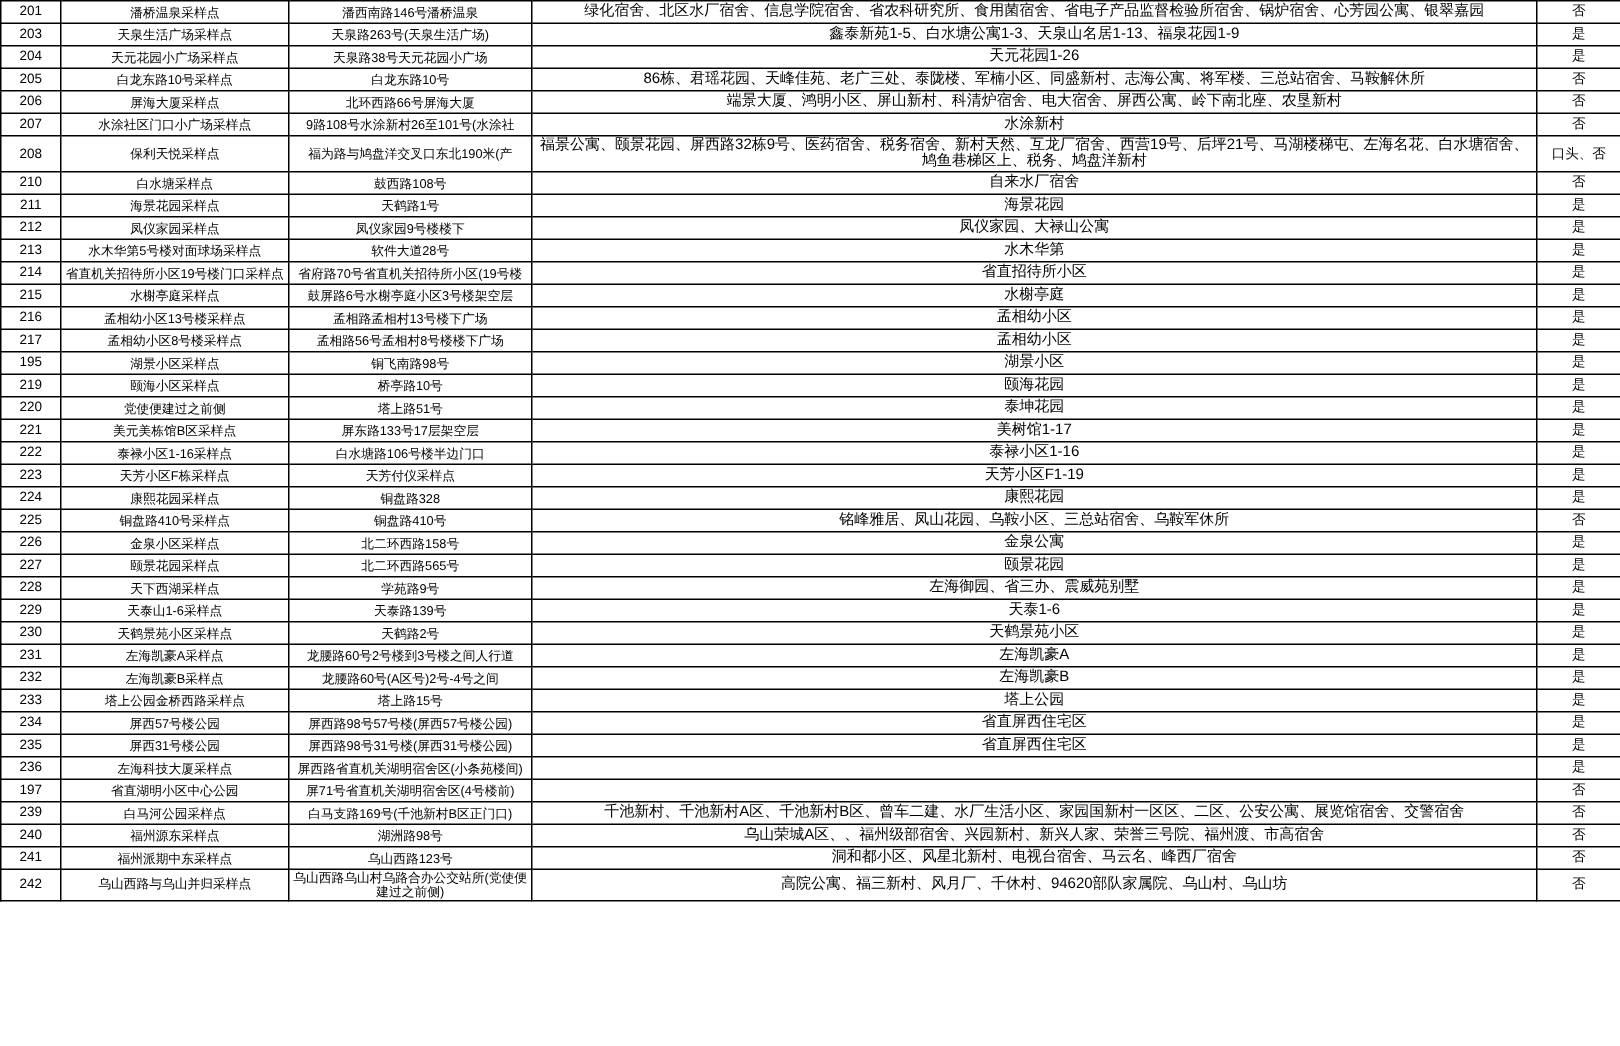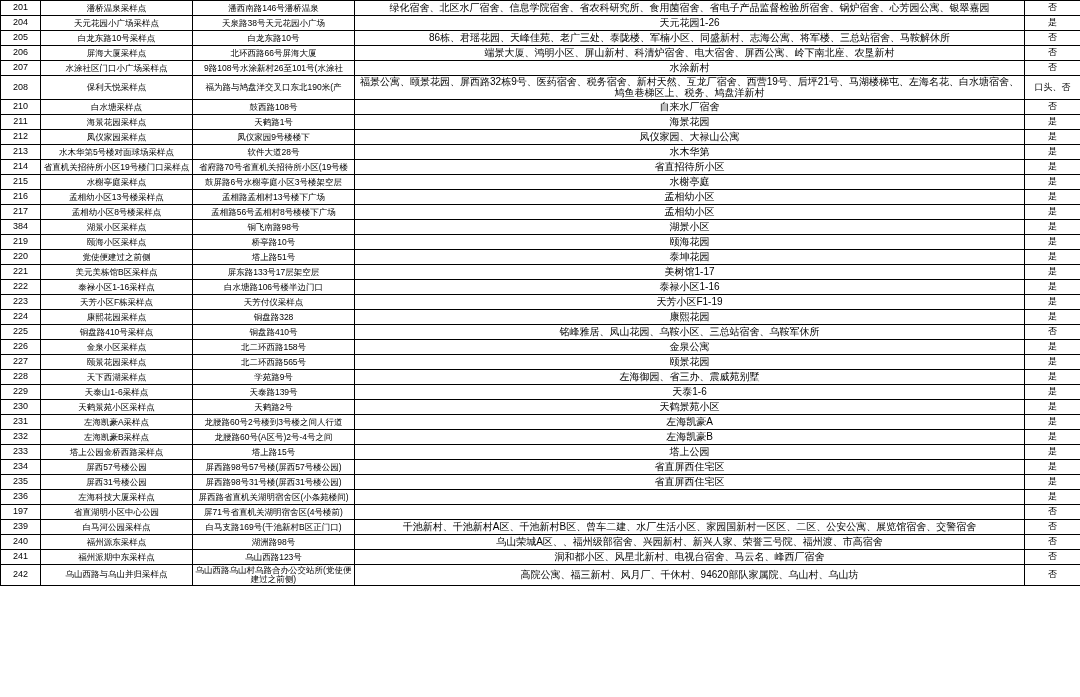--- a/index.html
+++ b/index.html
@@ -55,20 +55,27 @@
     </colgroup>
     <tbody>
         <tr>
           <td class="idx">201</td>
           <td class="name">潘桥温泉采样点</td>
           <td class="addr">潘西南路146号潘桥温泉</td>
           <td class="scope">绿化宿舍、北区水厂宿舍、信息学院宿舍、省农科研究所、食用菌宿舍、省电子产品监督检验所宿舍、锅炉宿舍、心芳园公寓、银翠嘉园</td>
           <td class="flag">否</td>
         </tr>
         <tr>
+          <td class="idx">203</td>
+          <td class="name">天泉生活广场采样点</td>
+          <td class="addr">天泉路263号(天泉生活广场)</td>
+          <td class="scope">鑫泰新苑1-5、白水塘公寓1-3、天泉山名居1-13、福泉花园1-9</td>
+          <td class="flag">是</td>
+        </tr>
+        <tr>
           <td class="idx">204</td>
           <td class="name">天元花园小广场采样点</td>
           <td class="addr">天泉路38号天元花园小广场</td>
           <td class="scope">天元花园1-26</td>
           <td class="flag">是</td>
         </tr>
         <tr>
           <td class="idx">205</td>
           <td class="name">白龙东路10号采样点</td>
           <td class="addr">白龙东路10号</td>
@@ -146,21 +153,21 @@
           <td class="flag">是</td>
         </tr>
         <tr>
           <td class="idx">217</td>
           <td class="name">孟相幼小区8号楼采样点</td>
           <td class="addr">孟相路56号孟相村8号楼楼下广场</td>
           <td class="scope">孟相幼小区</td>
           <td class="flag">是</td>
         </tr>
         <tr>
-          <td class="idx">384</td>
+          <td class="idx">195</td>
           <td class="name">湖景小区采样点</td>
           <td class="addr">铜飞南路98号</td>
           <td class="scope">湖景小区</td>
           <td class="flag">是</td>
         </tr>
         <tr>
           <td class="idx">219</td>
           <td class="name">颐海小区采样点</td>
           <td class="addr">桥亭路10号</td>
           <td class="scope">颐海花园</td>

